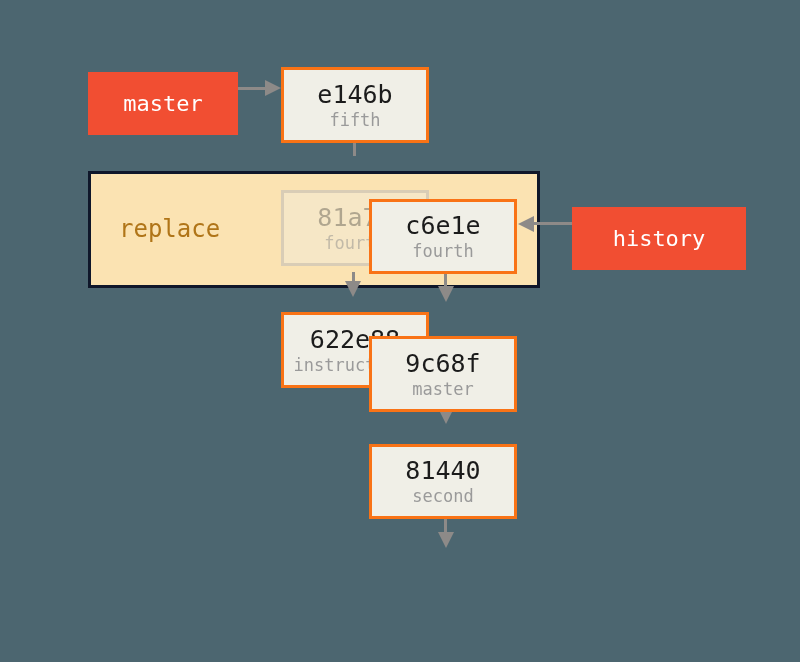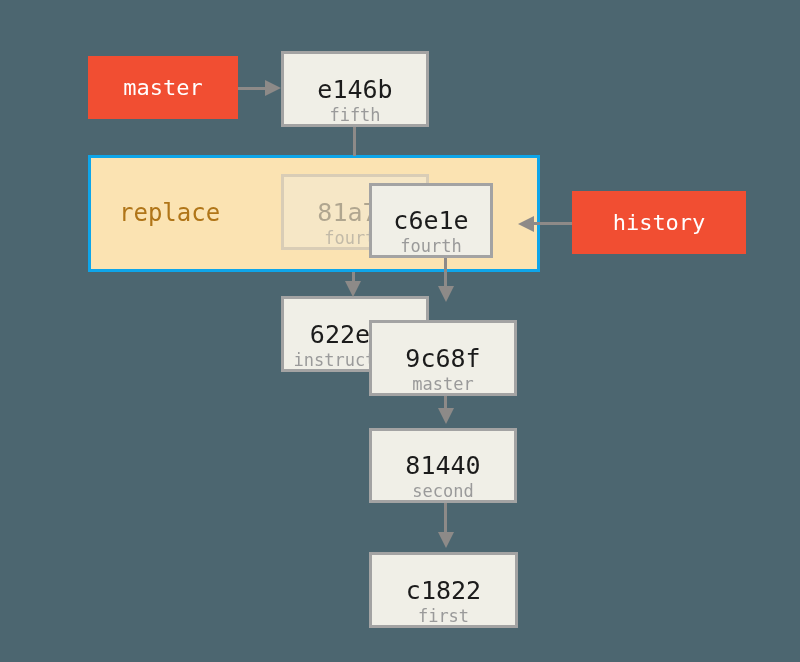--- a/index.html
+++ b/index.html
@@ -1,46 +1,46 @@
 <!DOCTYPE html>
 <html><head>
 <meta charset="utf-8">
 <style>
   html,body{margin:0;padding:0;background:#4C6670;}
   .canvas{
     position:relative;width:800px;height:662px;background:#4C6670;
     font-family:"DejaVu Sans Mono","Liberation Mono",monospace;
     overflow:hidden;
   }
-  .abs{position:absolute;box-sizing:border-box;}
+  .abs{position:absolute;box-sizing:border-box;margin-top:16px;}
   
   .branch{
     background:#F14E32;color:#FFFFFF;font-size:22px;
     display:flex;align-items:center;justify-content:center;
     z-index:5;
   }
   
   .commit{
-    background:#F0EFE7;border:3px solid #a3a3a3;
-    display:flex;flex-direction:column;align-items:center;justify-content:flex-end;
+    background:#F0EFE7;border:3px solid #f97316;
+    display:flex;flex-direction:column;align-items:center;justify-content:center;
     gap:5px;z-index:4;
   }
   .commit .hash{font-size:25px;line-height:1;color:#1B1B1B;white-space:nowrap;}
   .commit .msg{font-size:17px;line-height:1;color:#9A9A9A;white-space:nowrap;}
   .commit.under{z-index:2;}
   .commit.ghost{
     background:rgba(240,239,231,0.38);
     border-color:rgba(143,140,140,0.28);
     z-index:2;
   }
   .commit.ghost .hash{color:rgba(27,27,27,0.32);}
   .commit.ghost .msg{color:rgba(130,130,130,0.45);}
   
   .replace-region{
-    background:#FBE3B2;border:3px solid #0ea5e9;z-index:1;
+    background:#FBE3B2;border:3px solid #0f172a;z-index:1;
   }
   .replace-label{
     position:absolute;left:28px;top:42px;font-size:24px;line-height:26px;
     color:#B07518;
   }
   
   .line{position:absolute;background:#8D8A88;z-index:3;}
   .head{position:absolute;width:0;height:0;z-index:3;}
   .head.right{border-top:8px solid transparent;border-bottom:8px solid transparent;border-left:16px solid #8D8A88;}
   .head.left{border-top:8px solid transparent;border-bottom:8px solid transparent;border-right:16px solid #8D8A88;}
@@ -78,44 +78,40 @@
   <div class="abs commit ghost" style="left:281px;top:174px;width:148px;height:76px">
     <span class="hash">81a70</span>
     <span class="msg">fourth</span>
   </div>
 
   <div class="abs commit" style="left:281px;top:51px;width:148px;height:76px">
     <span class="hash">e146b</span>
     <span class="msg">fifth</span>
   </div>
 
-  <div class="abs commit" style="left:369px;top:183px;width:124px;height:75px">
+  <div class="abs commit" style="left:369px;top:183px;width:148px;height:75px">
     <span class="hash">c6e1e</span>
     <span class="msg">fourth</span>
   </div>
 
   <div class="abs commit under" style="left:281px;top:296px;width:148px;height:76px">
     <span class="hash">622e88</span>
     <span class="msg">instructions</span>
   </div>
 
   <div class="abs commit" style="left:369px;top:320px;width:148px;height:76px">
     <span class="hash">9c68f</span>
     <span class="msg">master</span>
   </div>
 
   <div class="abs commit" style="left:369px;top:428px;width:148px;height:75px">
     <span class="hash">81440</span>
     <span class="msg">second</span>
   </div>
 
-  <div class="abs commit" style="left:369px;top:552px;width:149px;height:76px">
-    <span class="hash">c1822</span>
-    <span class="msg">first</span>
-  </div>
 
   <div class="abs branch" style="left:88px;top:56px;width:150px;height:63px">
     <span>master</span>
   </div>
 
   <div class="abs branch" style="left:572px;top:191px;width:174px;height:63px">
     <span>history</span>
   </div>
 
 </div>

